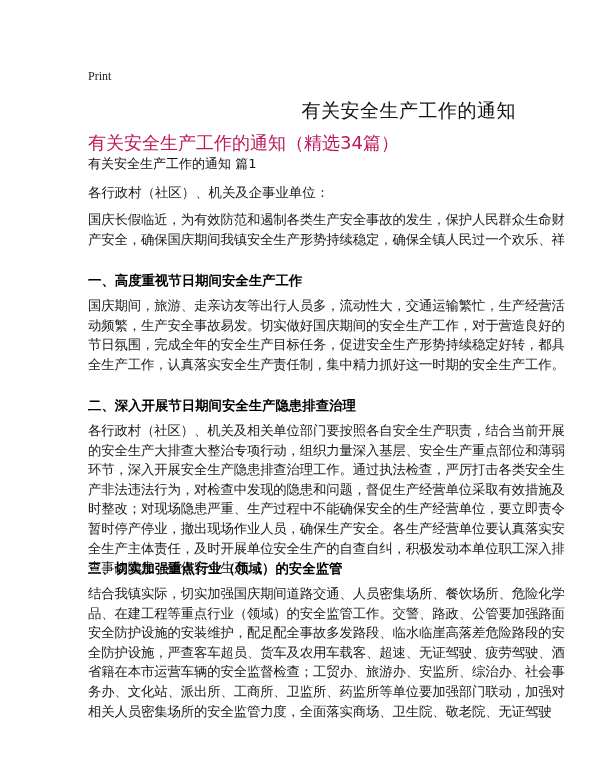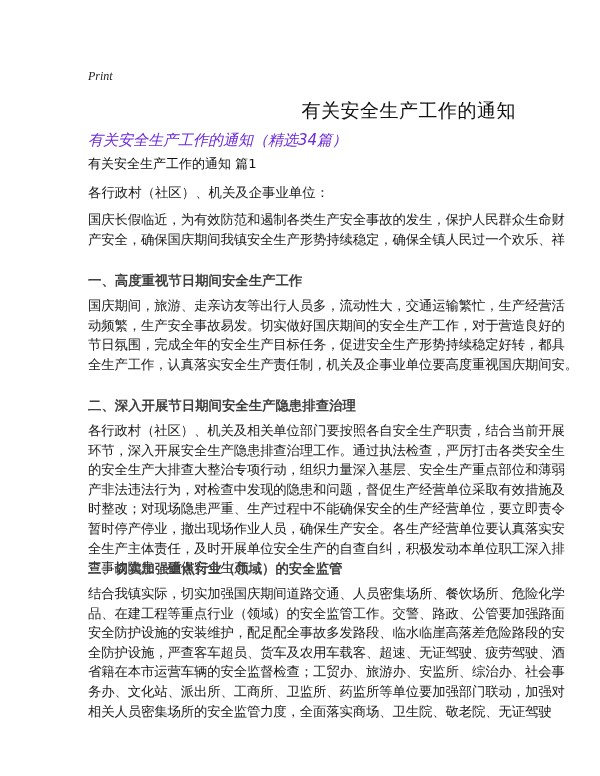--- a/index.html
+++ b/index.html
@@ -1,26 +1,26 @@
 <!DOCTYPE html>
 <html><head>
 <meta charset="utf-8">
 <style>
   html, body { margin:0; padding:0; background:#ffffff; }
   body { width:600px; height:776px; overflow:hidden; position:relative;
          font-family:"DejaVu Sans", sans-serif; color:#1a1a1a; }
   .page { position:absolute; left:88px; top:0; width:428px; }
-  .print { position:absolute; top:69px; left:0; font-family:"Liberation Serif", serif; font-size:12px; color:#222;font-style:italic; }
+  .print { position:absolute; top:69px; left:0; font-family:"Liberation Serif", serif; font-size:12px; color:#222; }
   .title { position:absolute; top:98px; left:0; width:428px; text-align:right; font-size:19px; color:#111; letter-spacing:0.5px; }
-  .subtitle { position:absolute; top:131px; left:0; font-size:15px; color:#6d28d9; white-space:nowrap;font-style:italic; }
+  .subtitle { position:absolute; top:131px; left:0; font-size:18px; color:#be185d; white-space:nowrap; }
   .h-art { position:absolute; top:155px; left:0; font-size:13px; font-weight:normal; color:#111; white-space:nowrap; }
   .salute { position:absolute; top:184px; left:0; font-size:13.4px; white-space:nowrap; }
   .para { position:absolute; left:0; width:428px; font-size:13.4px; line-height:19.6px; text-align:justify; text-align-last:left; }
   .para span { display:block; white-space:nowrap; letter-spacing:-0.15px; }
-  .sec { position:absolute; left:0; font-size:13.4px; font-weight:bold; white-space:nowrap; color:#404040; }
+  .sec { position:absolute; left:0; font-size:13.4px; font-weight:bold; white-space:nowrap; color:#000000; }
 </style>
 </head>
 <body>
 
 <div class="page">
   <div class="print">Print</div>
   <div class="title">有关安全生产工作的通知</div>
   <div class="subtitle">有关安全生产工作的通知（精选34篇）</div>
   <div class="h-art">有关安全生产工作的通知 篇1</div>
   <div class="salute">各行政村（社区）、机关及企事业单位：</div>
@@ -28,28 +28,28 @@
   <div class="para" style="top:210px">
     <span>国庆长假临近，为有效防范和遏制各类生产安全事故的发生，保护人民群众生命财</span>
     <span>产安全，确保国庆期间我镇安全生产形势持续稳定，确保全镇人民过一个欢乐、祥</span>
   </div>
 
   <div class="sec" style="top:272px">一、高度重视节日期间安全生产工作</div>
   <div class="para" style="top:296px">
     <span>国庆期间，旅游、走亲访友等出行人员多，流动性大，交通运输繁忙，生产经营活</span>
     <span>动频繁，生产安全事故易发。切实做好国庆期间的安全生产工作，对于营造良好的</span>
     <span>节日氛围，完成全年的安全生产目标任务，促进安全生产形势持续稳定好转，都具</span>
-    <span>全生产工作，认真落实安全生产责任制，机关及企事业单位要高度重视国庆期间安。</span>
+    <span>全生产工作，认真落实安全生产责任制，集中精力抓好这一时期的安全生产工作。</span>
   </div>
 
   <div class="sec" style="top:397px">二、深入开展节日期间安全生产隐患排查治理</div>
   <div class="para" style="top:421px">
     <span>各行政村（社区）、机关及相关单位部门要按照各自安全生产职责，结合当前开展</span>
+    <span>的安全生产大排查大整治专项行动，组织力量深入基层、安全生产重点部位和薄弱</span>
     <span>环节，深入开展安全生产隐患排查治理工作。通过执法检查，严厉打击各类安全生</span>
-    <span>的安全生产大排查大整治专项行动，组织力量深入基层、安全生产重点部位和薄弱</span>
     <span>产非法违法行为，对检查中发现的隐患和问题，督促生产经营单位采取有效措施及</span>
     <span>时整改；对现场隐患严重、生产过程中不能确保安全的生产经营单位，要立即责令</span>
     <span>暂时停产停业，撤出现场作业人员，确保生产安全。各生产经营单位要认真落实安</span>
     <span>全生产主体责任，及时开展单位安全生产的自查自纠，积极发动本单位职工深入排</span>
     <span>查事故隐患，确保安全生产。</span>
   </div>
 
   <div class="sec" style="top:560px">三、切实加强重点行业（领域）的安全监管</div>
   <div class="para" style="top:584px">
     <span>结合我镇实际，切实加强国庆期间道路交通、人员密集场所、餐饮场所、危险化学</span>

